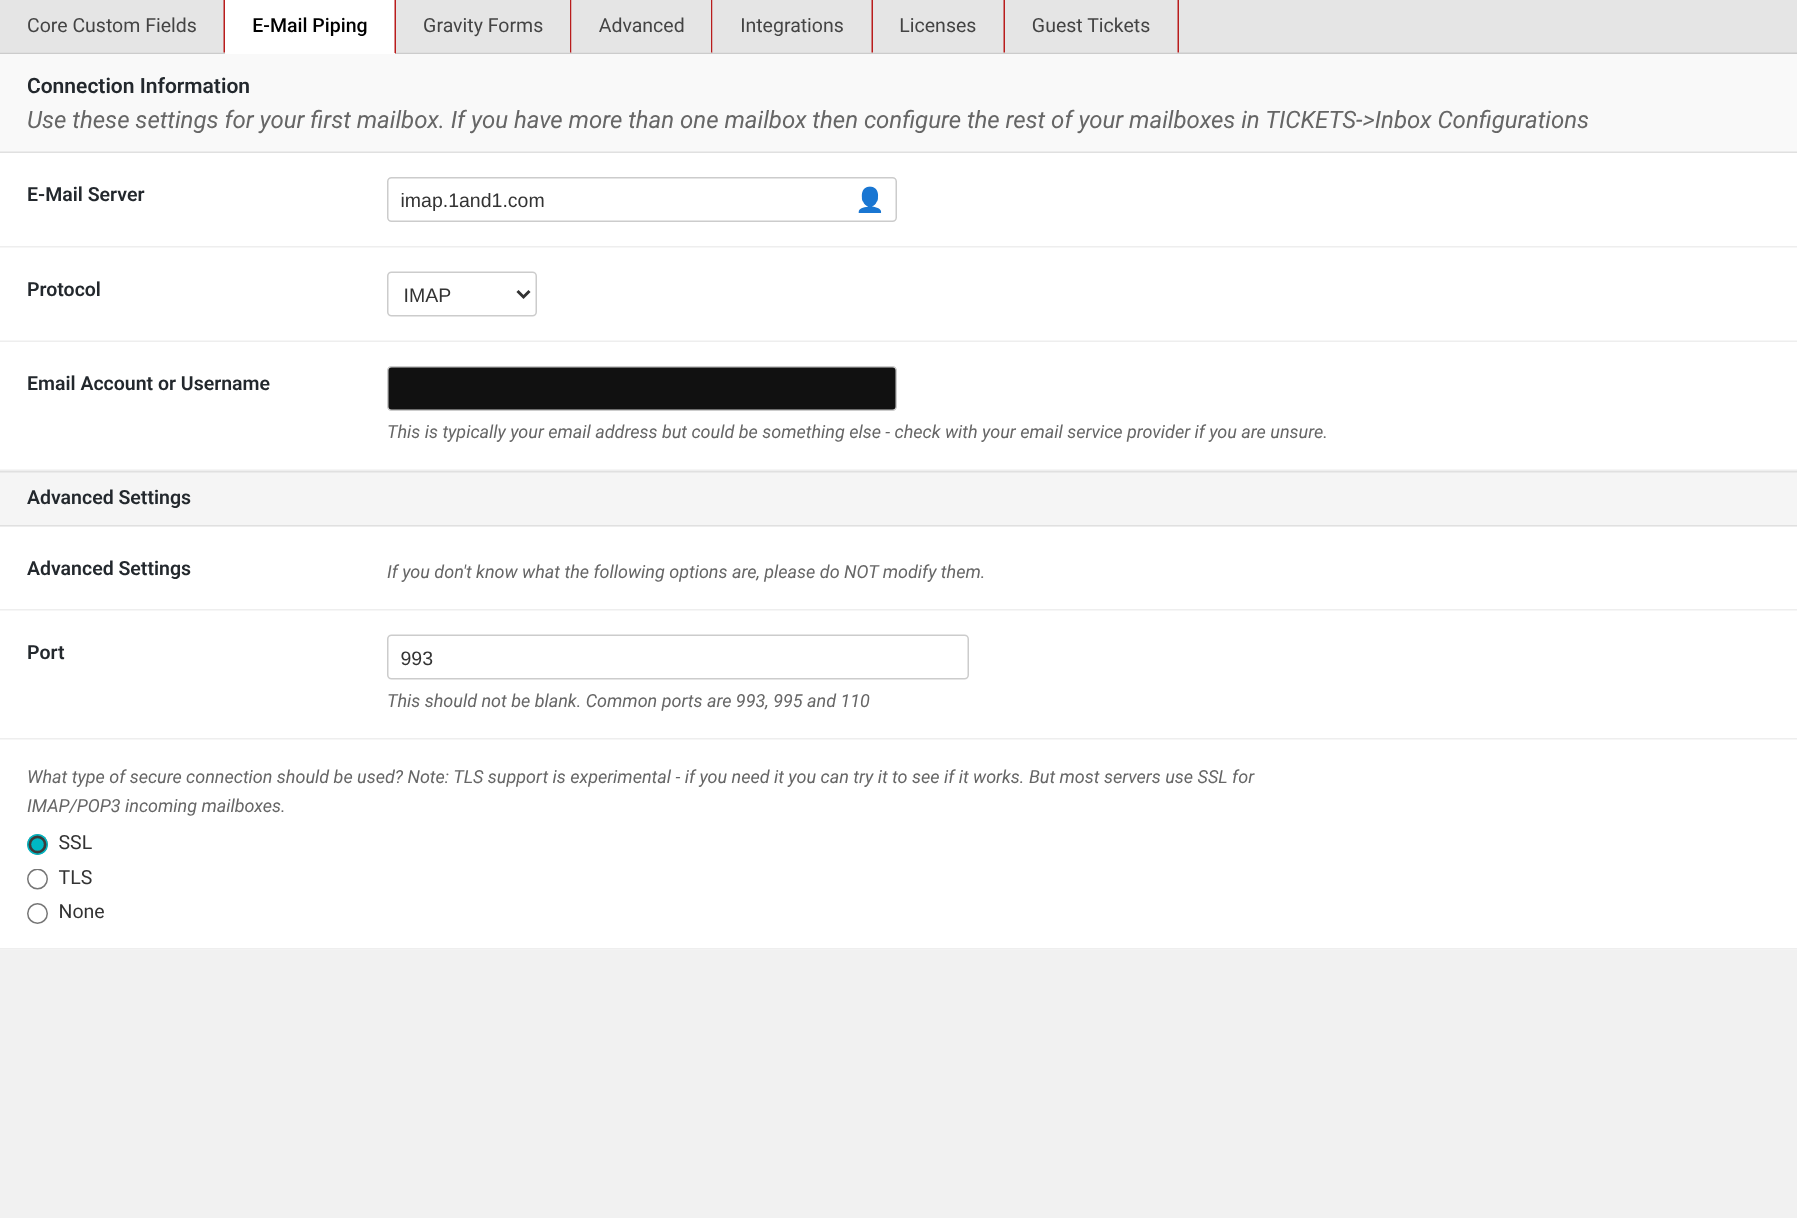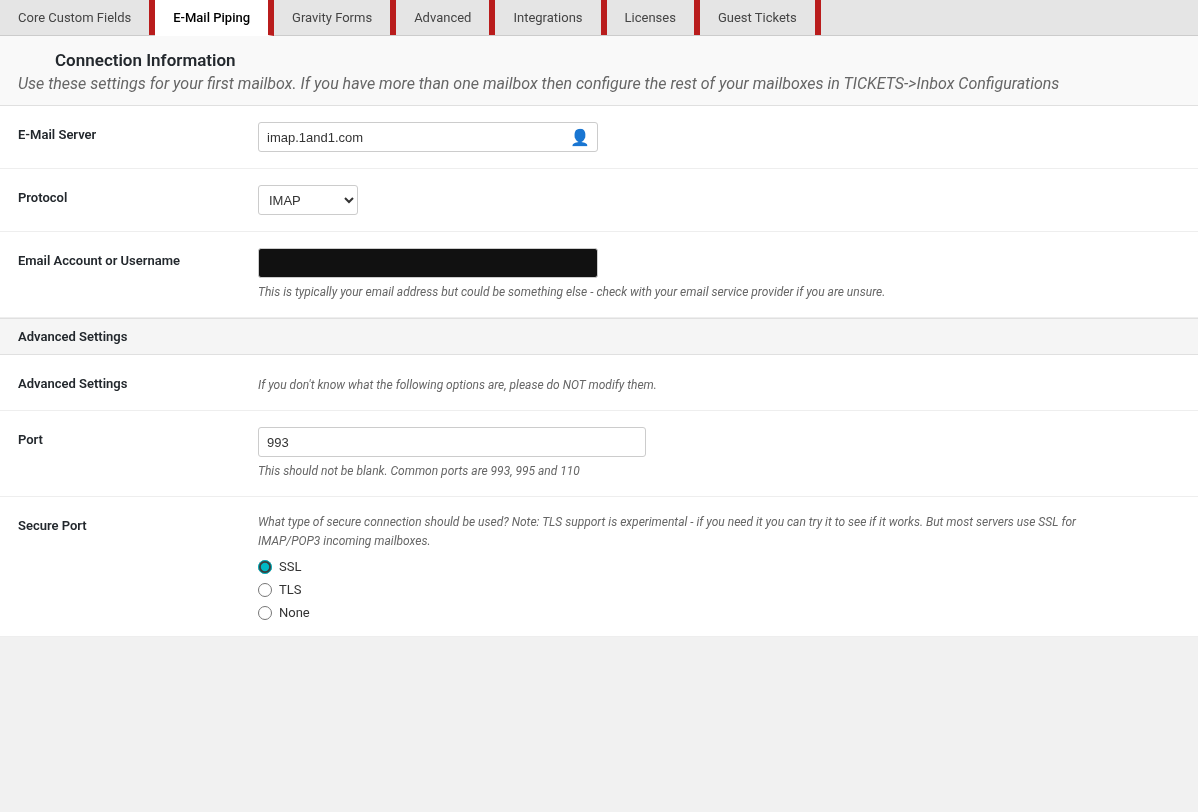--- a/index.html
+++ b/index.html
@@ -11,21 +11,21 @@
     }
 
     
     .tabs-bar {
       display: flex;
       background: #e5e5e5;
       border-bottom: 1px solid #ccc;
     }
     .tab-item {
       padding: 10px 18px;
-      border-right: 6px solid #b91c1c;
+      border-right: 1px solid #b91c1c;
       cursor: pointer;
       font-size: 13px;
       color: #444;
       background: #e5e5e5;
       white-space: nowrap;
     }
     .tab-item:first-child {
       border-left: none;
     }
     .tab-item.active {
@@ -43,25 +43,24 @@
       padding: 0;
     }
 
     
     .section-header {
       background: #f9f9f9;
       border-bottom: 1px solid #e0e0e0;
       padding: 14px 18px 12px 18px;
     }
     .section-header h2 {
-      font-size: 17px;
+      font-size: 14px;
       font-weight: 600;
       color: #23282d;
       margin-bottom: 4px;
-      margin-left: 37px;
     }
     .section-header .section-desc {
       font-size: 16px;
       color: #666;
       font-style: italic;
     }
 
     
     .form-row {
       display: flex;
@@ -245,21 +244,20 @@
 
   <div class="form-row">
     <div class="form-label">Port</div>
     <div class="form-field">
       <input type="text" style="width: 388px;" value="993">
       <p class="field-hint">This should not be blank. Common ports are 993, 995 and 110</p>
     </div>
   </div>
 
   <div class="form-row">
-    <div class="form-label">Secure Port</div>
     <div class="form-field">
       <p class="secure-port-hint">What type of secure connection should be used? Note: TLS support is experimental - if you need it you can try it to see if it works. But most servers use SSL for IMAP/POP3 incoming mailboxes.</p>
       <div class="radio-group">
 
       <div class="radio-item">
             <input type="radio" name="secure_port" id="radio-ssl" checked="" style="">
             <label for="radio-ssl">SSL</label>
           </div>
           <div class="radio-item">
             <input type="radio" name="secure_port" id="radio-tls" style="">

